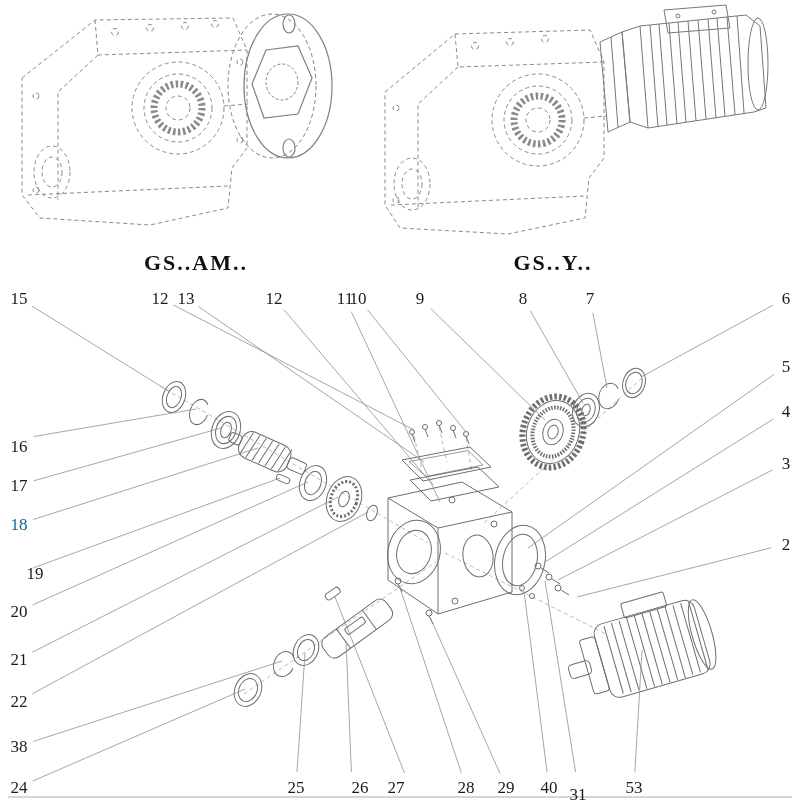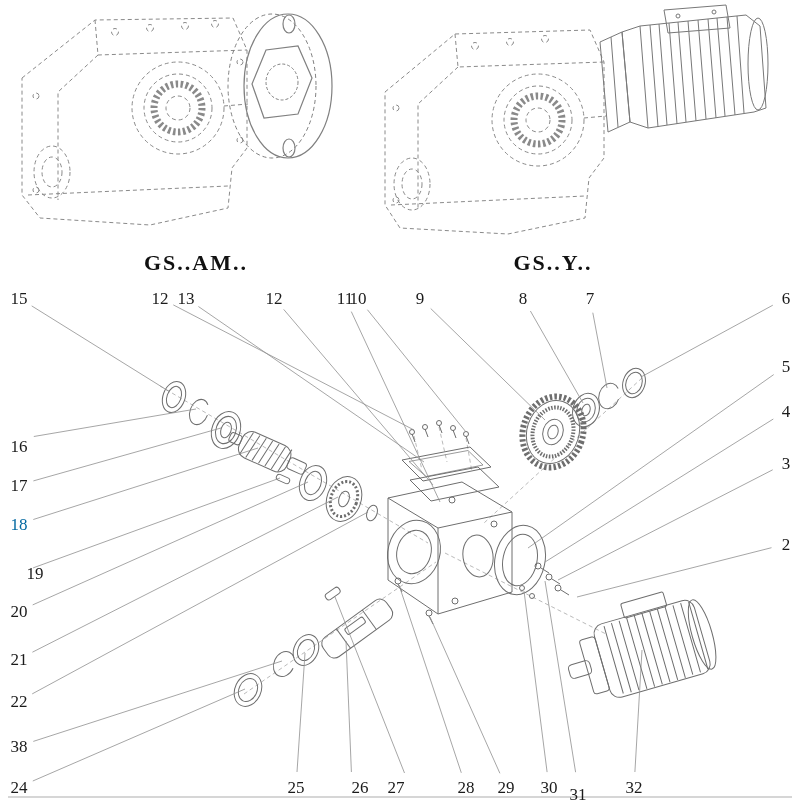--- a/index.html
+++ b/index.html
@@ -294,21 +294,21 @@
       <span class="callout" style="left: 19px; top: 611px; color: rgb(27, 27, 27);">20</span>
       <span class="callout" style="left: 19px; top: 659px; color: rgb(27, 27, 27);">21</span>
       <span class="callout" style="left: 19px; top: 701px; color: rgb(27, 27, 27); text-align: right;">22</span>
       <span class="callout" style="left: 19px; top: 746px; color: rgb(27, 27, 27);">38</span>
       <span class="callout" style="left: 19px; top: 787px; color: rgb(27, 27, 27);">24</span>
       <span class="callout" style="left: 296px; top: 787px; color: rgb(27, 27, 27);">25</span>
       <span class="callout" style="left: 360px; top: 787px; color: rgb(27, 27, 27); text-align: right;">26</span>
       <span class="callout" style="left: 396px; top: 787px; color: rgb(27, 27, 27);">27</span>
       <span class="callout" style="left: 466px; top: 787px; color: rgb(27, 27, 27);">28</span>
       <span class="callout" style="left: 506px; top: 787px; color: rgb(27, 27, 27);">29</span>
-      <span class="callout" style="left: 549px; top: 787px; color: rgb(27, 27, 27);">30</span>
+      <span class="callout" style="left: 549px; top: 787px; color: rgb(27, 27, 27);">40</span>
       <span class="callout" style="left: 578px; top: 787px; color: rgb(27, 27, 27); margin-top: 7px;">31</span>
-      <span class="callout" style="left: 634px; top: 787px; color: rgb(27, 27, 27);">32</span>
+      <span class="callout" style="left: 634px; top: 787px; color: rgb(27, 27, 27);">53</span>
     </div>
 
   <div class="variant-label" style="left:196px;top:263px;">GS..AM..</div>
   <div class="variant-label" style="left:553px;top:263px;">GS..Y..</div>
 
 </div>
 
 </body></html>

